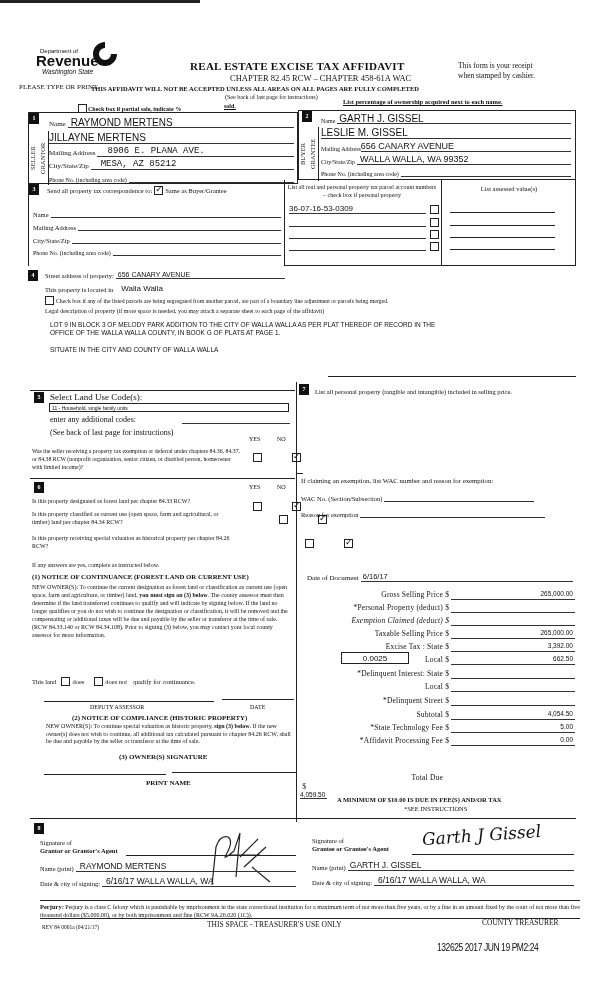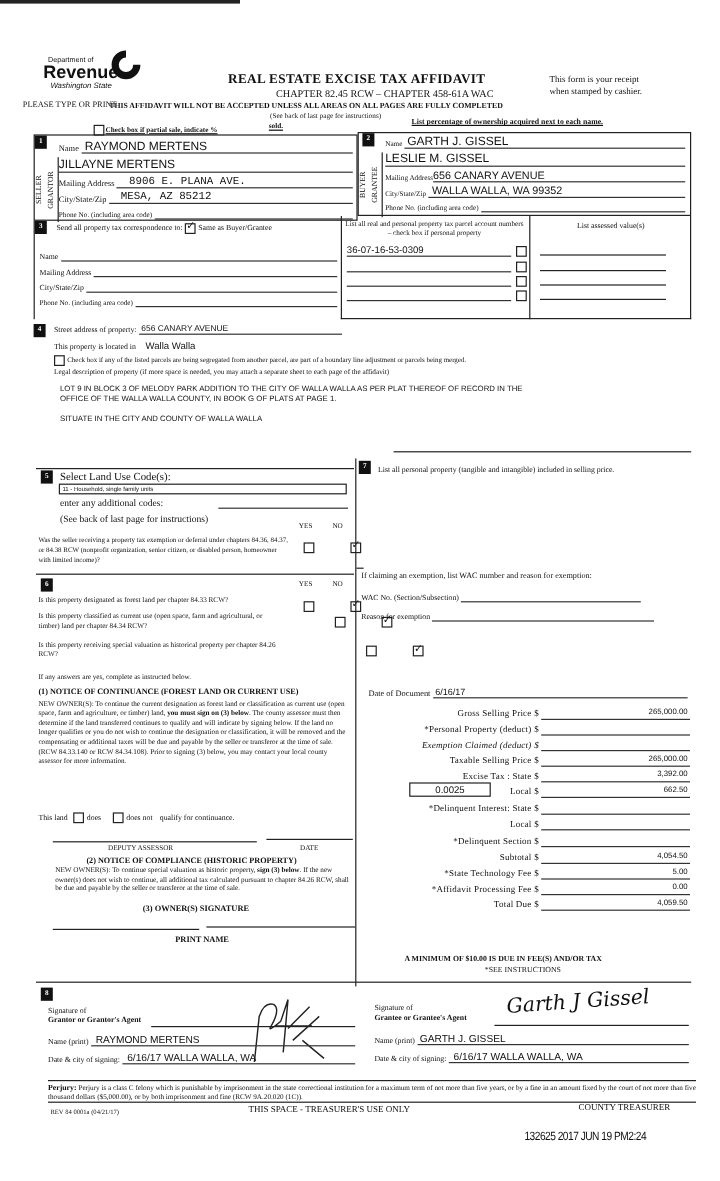--- a/index.html
+++ b/index.html
@@ -318,40 +318,40 @@
       <span class="lbl">*Delinquent Interest: State</span>
       <span class="dol">$</span>
       <span class="val"></span>
     </div>
   <div class="amt-row" style="top:682px;">
       <span class="lbl">Local</span>
       <span class="dol">$</span>
       <span class="val"></span>
     </div>
   <div class="amt-row" style="top:696px;">
-      <span class="lbl">*Delinquent Section</span>
+      <span class="lbl">*Delinquent Street</span>
       <span class="dol">$</span>
       <span class="val"></span>
     </div>
   <div class="amt-row" style="top:710px;">
       <span class="lbl">Subtotal</span>
       <span class="dol">$</span>
       <span class="val">4,054.50</span>
     </div>
   <div class="amt-row" style="top:723px;">
       <span class="lbl">*State Technology Fee</span>
       <span class="dol">$</span>
       <span class="val">5.00</span>
     </div>
   <div class="amt-row" style="top:736px;">
       <span class="lbl">*Affidavit Processing Fee</span>
       <span class="dol">$</span>
       <span class="val">0.00</span>
     </div>
-  <div class="amt-row" style="top:749px;">
+  <div class="amt-row" style="top:773px;flex-direction:column;">
       <span class="lbl">Total Due</span>
       <span class="dol">$</span>
       <span class="val">4,059.50</span>
     </div>
 
   <div class="abs" style="left:30px;top:818px;width:546px;height:86px;border-top:1px solid #222;">
     <div class="numbox" style="position:absolute;left:4px;top:4px;">8</div>
 
     <div class="abs" style="left:10px;top:20px;font-size:6.5px;line-height:8px;">
       <div>Signature of</div>

